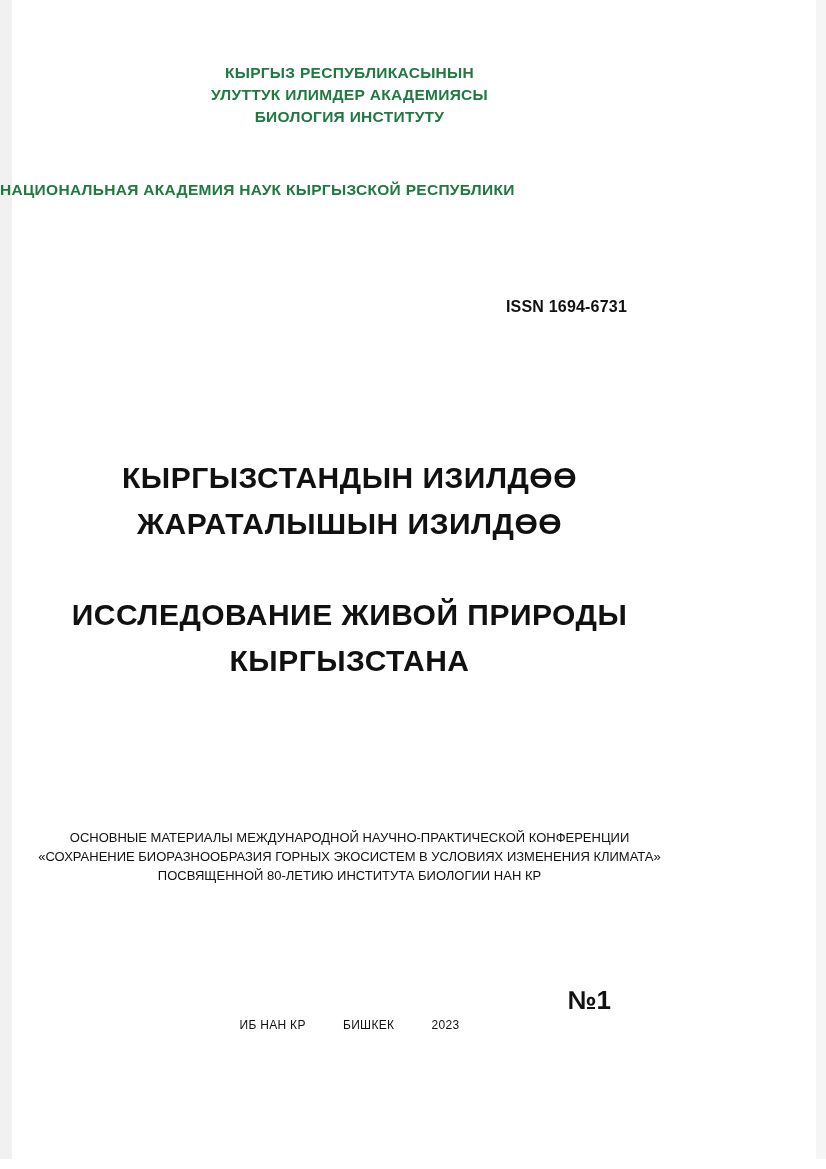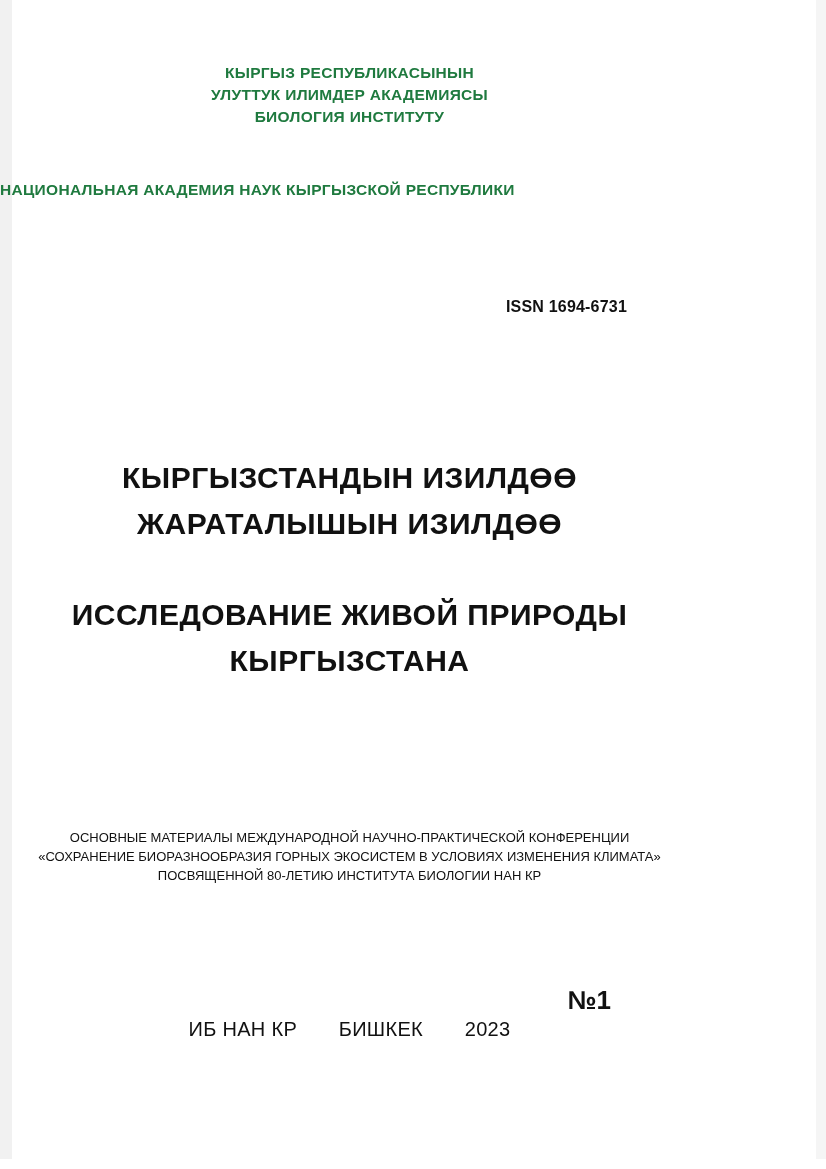--- a/index.html
+++ b/index.html
@@ -136,21 +136,21 @@
     font-weight: bold;
     color: #111111;
   }
 
   .imprint {
     position: absolute;
     left: 0;
     right: 0;
     top: 1018px;
     text-align: center;
-    font-size: 20px;
+    font-size: 12px;
     color: #111111;
     letter-spacing: 0.3px;
   }
   .imprint span { display: inline-block; }
   .imprint .gap { width: 30px; }
 </style>
 </head>
 <body>
 
 <div class="page">

